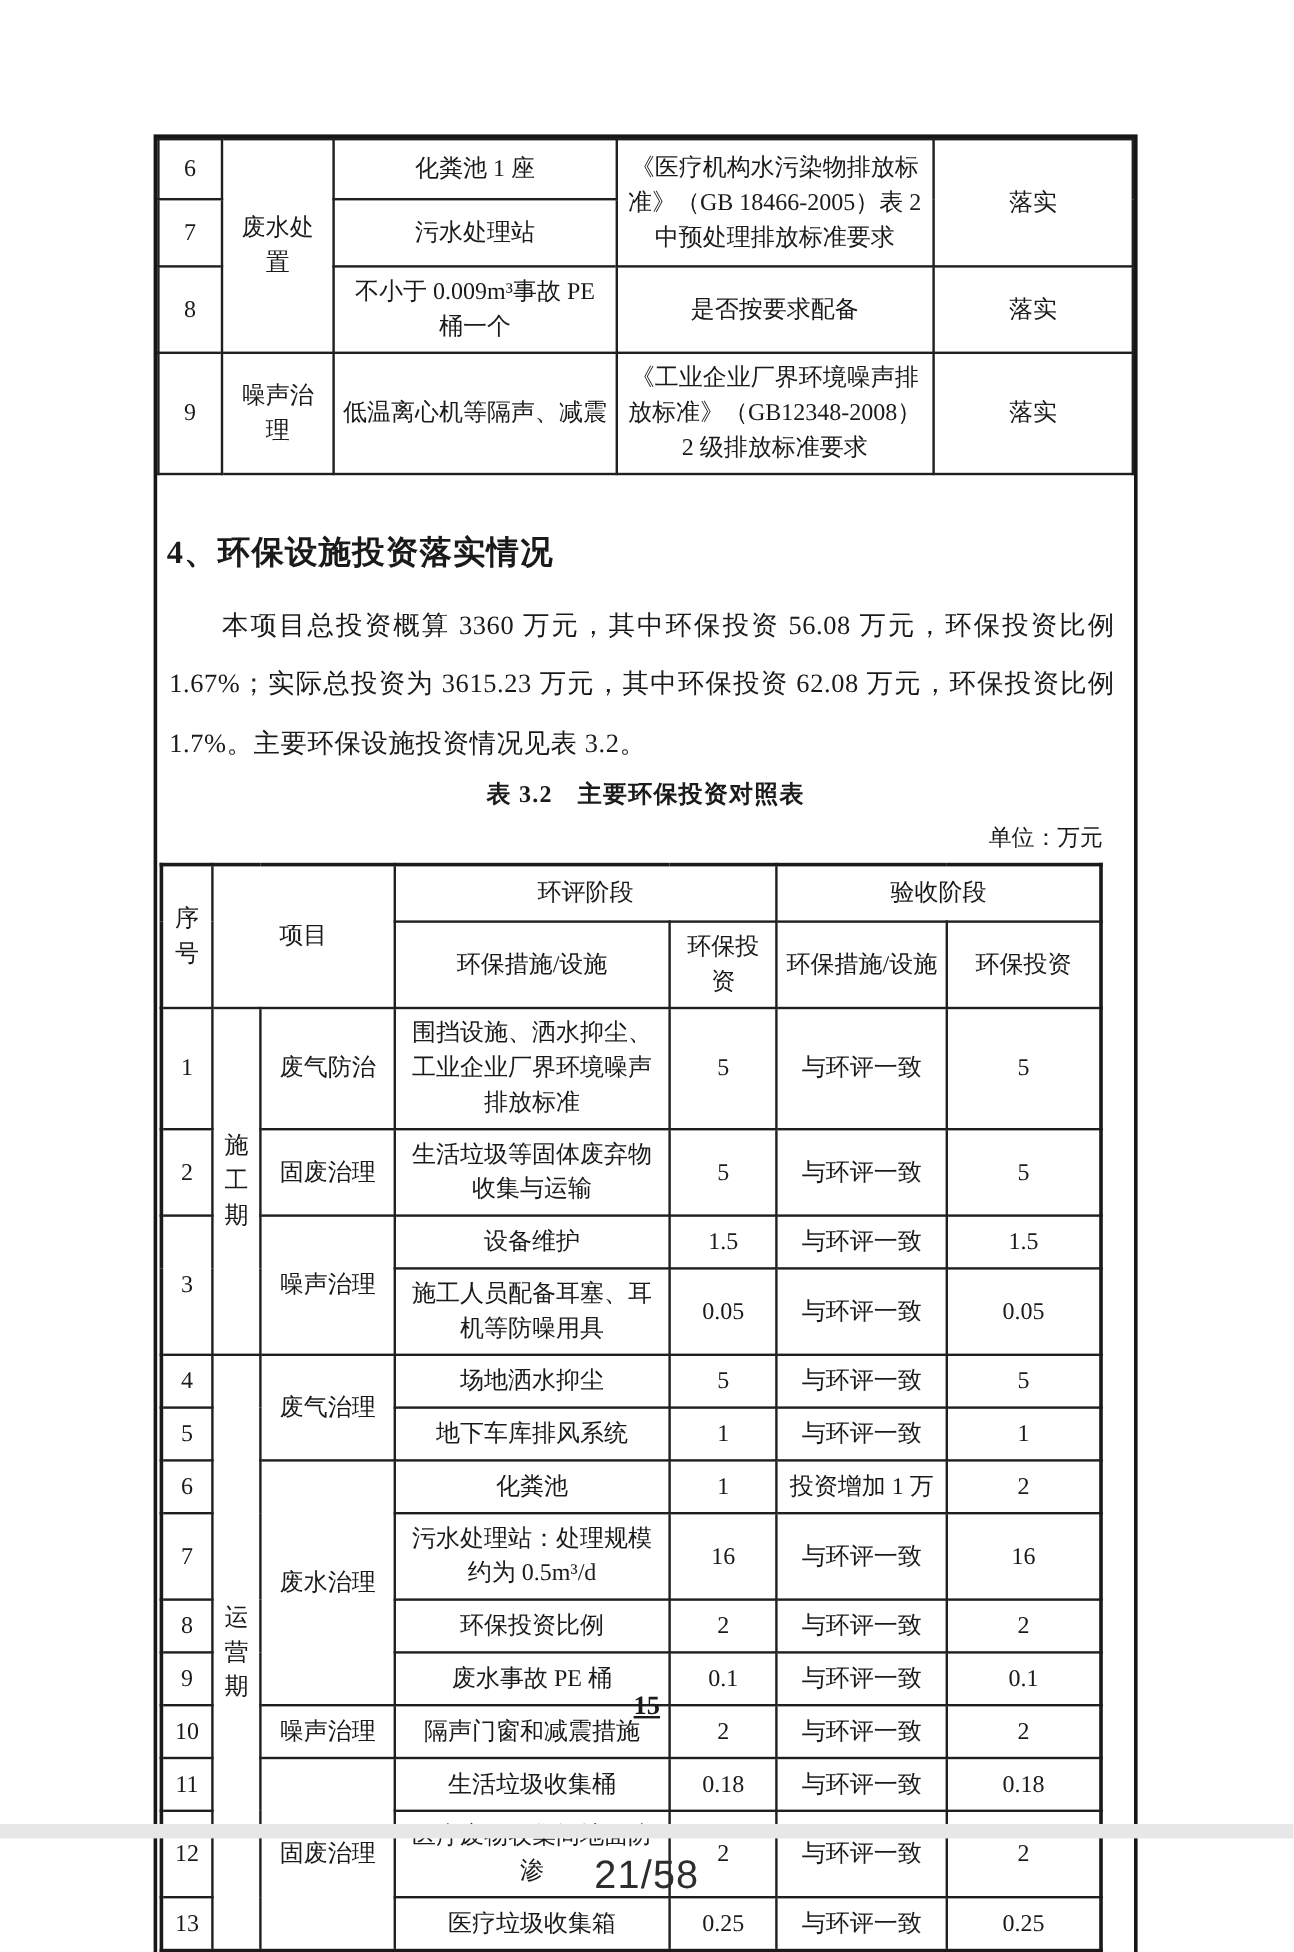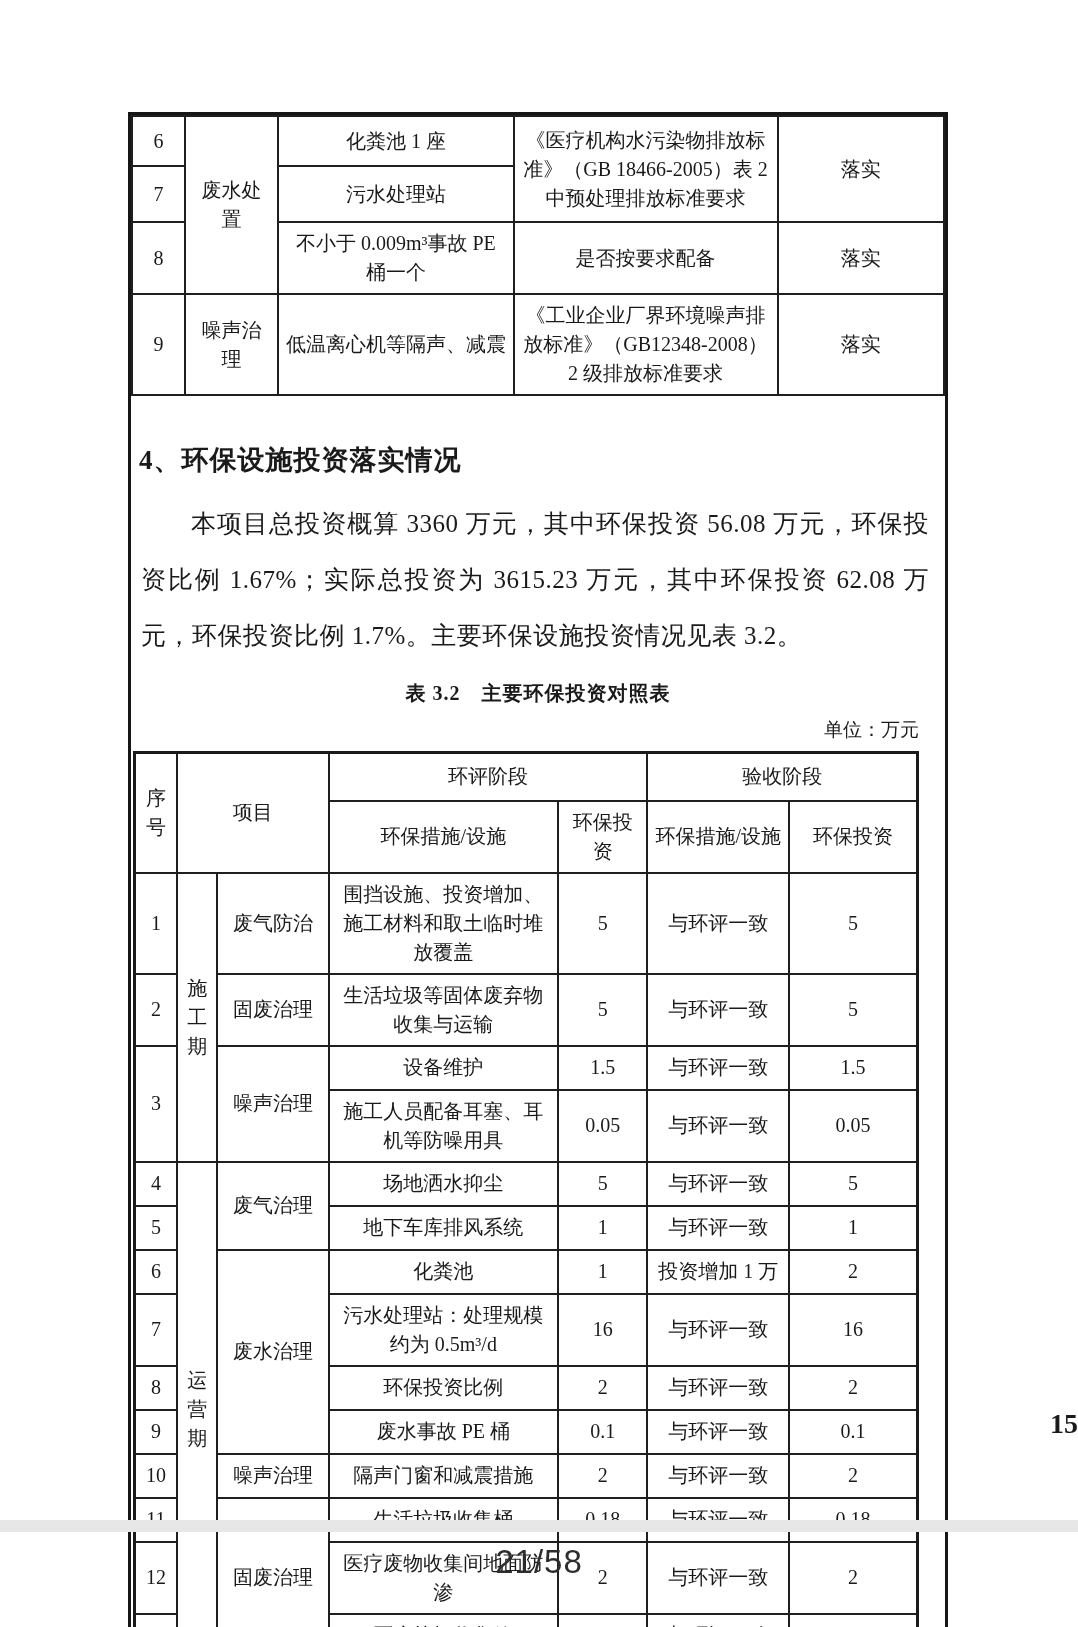--- a/index.html
+++ b/index.html
@@ -44,29 +44,29 @@
 
   
   .section-heading {
     margin: 46px 10px 0 8px;
     font-size: 27px;
     font-weight: bold;
     letter-spacing: 1px;
   }
   .section-paragraph {
     margin: 18px 16px 0 10px;
-    font-size: 25px;
+    font-size: 22px;
     line-height: 2.24;
     text-align: justify;
     text-indent: 2em;
     letter-spacing: 0.5px;
     font-family: Liberation Serif, serif;
   }
   .table-caption {
-    margin-top: 16px;
+    margin-top: 4px;
     text-align: center;
     font-size: 20px;
     font-weight: bold;
     letter-spacing: 1px;
   }
   .unit-label {
     margin: 10px 26px 8px 0;
     text-align: right;
     font-size: 19px;
   }
@@ -81,23 +81,24 @@
   .inv-table td { height: 44px; }
   .inv-table td.tall { height: 64px; }
   .inv-table td.taller { height: 82px; }
   .inv-table td.narrow { padding: 4px 2px; }
 
   
   .page-number {
     position: absolute;
     left: 0; top: 1408px;
     width: 100%;
-    text-align: right;
-    font-size: 28px;
+    text-align: center;
+    font-size: 22px;
     font-weight: bold;
+    text-decoration: underline;
   }
 
   
   .viewer-divider {
     position: absolute;
     left: 0; top: 1520px;
     width: 100%; height: 12px;
     background: #e7e7e7;
   }
   .viewer-page-indicator {
@@ -182,21 +183,21 @@
           <th>环保措施/设施</th>
           <th>环保投资</th>
           <th>环保措施/设施</th>
           <th>环保投资</th>
         </tr>
 
         <tr>
           <td>1</td>
           <td rowspan="4" class="narrow">施工期</td>
           <td>废气防治</td>
-          <td class="taller">围挡设施、投资增加、施工材料和取土临时堆放覆盖</td>
+          <td class="taller">围挡设施、洒水抑尘、工业企业厂界环境噪声排放标准</td>
           <td class="num">5</td>
           <td>与环评一致</td>
           <td class="num">5</td>
         </tr>
         <tr>
           <td>2</td>
           <td>固废治理</td>
           <td class="tall">生活垃圾等固体废弃物收集与运输</td>
           <td class="num">5</td>
           <td>与环评一致</td>

